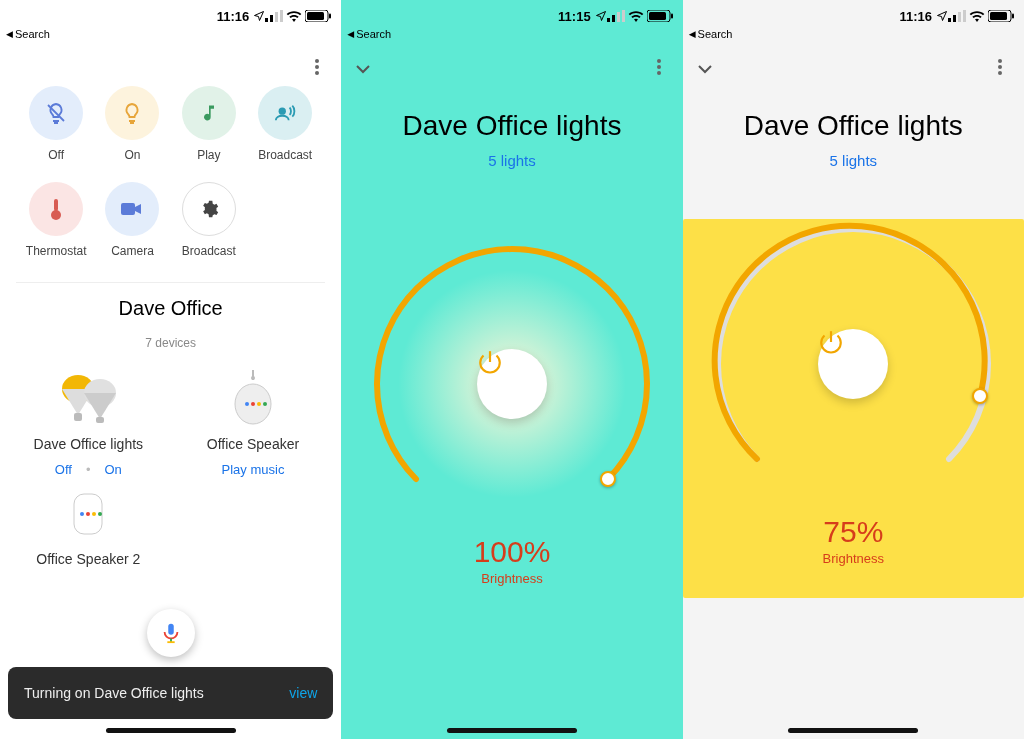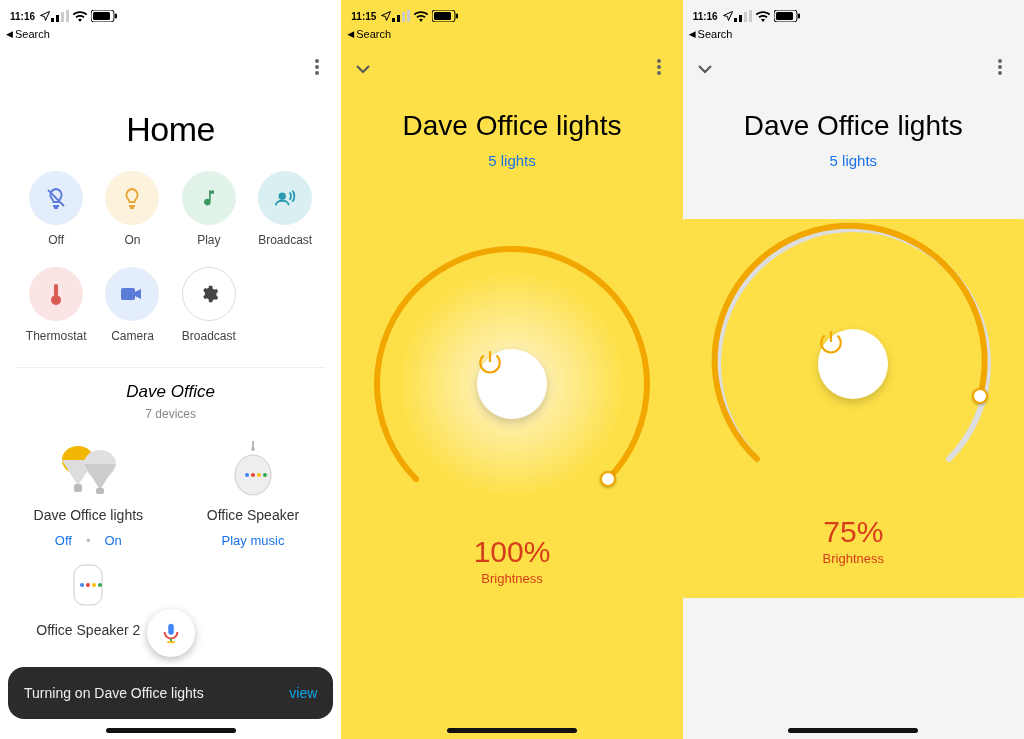--- a/index.html
+++ b/index.html
@@ -1,56 +1,56 @@
 <!DOCTYPE html>
 <html><head>
 <meta charset="utf-8">
 <style>
   * { box-sizing: border-box; margin: 0; padding: 0; }
   html, body { width: 1024px; height: 739px; font-family: -apple-system, Helvetica, Arial, sans-serif; }
   body { display: flex; background: #f5f5f5; }
 
   .pane { width: 341.33px; height: 739px; position: relative; overflow: hidden; }
   .pane-1 { background: #fff; }
-  .pane-2 { background: #fde047; }
+  .pane-2 { background: #5eead4; }
   .pane-3 { background: #f4f4f4; }
 
   
-  .statusbar { display:flex; justify-content:flex-start; align-items:center; padding:4px 10px 0 10px; height:28px; font-size:10px; font-weight:600; }
+  .statusbar { display:flex; justify-content:flex-end; align-items:center; padding:4px 10px 0 10px; height:28px; font-size:13px; font-weight:600; }
   .sb-left { display:flex; gap:4px; align-items:center; }
   .sb-right { display:flex; gap:3px; align-items:center; }
   .backsearch { font-size:11px; font-weight:400; padding-left:6px; display:flex; align-items:center; gap:2px; }
   .triangle-left { font-size:9px; }
 
   .topbar { display:flex; align-items:center; justify-content:space-between; padding:18px 14px 6px 14px; height:46px;}
   .overflow-dots { width:20px; text-align:center; font-size:18px; color:#555; letter-spacing:-1px; }
   .chevron { font-size:14px; color:#555; }
 
   .home-title { text-align:center; font-size:34px; font-weight:400; margin-top:24px; margin-bottom:22px; letter-spacing:-0.5px;}
 
   .quick-grid { display:grid; grid-template-columns: repeat(4,1fr); row-gap:20px; padding:0 18px;}
   .quick-item { display:flex; flex-direction:column; align-items:center; gap:8px; }
   .circle { width:54px; height:54px; border-radius:50%; display:flex; align-items:center; justify-content:center; font-size:20px; }
   .circle-border { border:1px solid #ddd; background:#fff; }
   .quick-label { font-size:12px; color:#444; }
 
   .divider { height:1px; background:#eee; margin:24px 16px 14px 16px;}
 
-  .room-title { text-align:center; font-size:17px; font-weight:500;font-style:italic;}
-  .room-sub   { text-align:center; font-size:12px; color:#888; margin-top:5px;}
+  .room-title { text-align:center; font-size:20px; font-weight:500;}
+  .room-sub   { text-align:center; font-size:12px; color:#888; margin-top:16px;}
 
   .device-row { display:flex; justify-content:space-around; padding:18px 6px 0 6px;}
   .device-card { width:150px; display:flex; flex-direction:column; align-items:center; gap:8px;}
   .device-icon-wrap { height:60px; display:flex; align-items:center; justify-content:center;}
   .device-name { font-size:14px; color:#333;}
   .device-actions { font-size:13px; color:#1a73e8; display:flex; gap:14px; align-items:center; margin-top:2px;}
   .dot-sep { color:#bbb;}
 
   .mic-fab { position:absolute; left:50%; transform:translateX(-50%); bottom:82px; width:48px; height:48px; border-radius:50%; background:#fff; box-shadow:0 3px 8px rgba(0,0,0,0.25); display:flex; align-items:center; justify-content:center;}
-  .toast { position:absolute; left:8px; right:8px; bottom:20px; height:52px; background:#2b2b2b; border-radius:16px; display:flex; align-items:center; justify-content:space-between; padding:0 16px; color:#eee; font-size:14px;}
+  .toast { position:absolute; left:8px; right:8px; bottom:20px; height:52px; background:#2b2b2b; border-radius:8px; display:flex; align-items:center; justify-content:space-between; padding:0 16px; color:#eee; font-size:14px;}
   .toast .view { color:#0ea5e9; }
 
   .home-indicator { position:absolute; left:50%; transform:translateX(-50%); bottom:6px; width:130px; height:5px; border-radius:3px; background:#111;}
 
   
   .light-title { text-align:center; font-size:28px; font-weight:400; margin-top:24px;}
   .light-sub { text-align:center; font-size:15px; color:#1a73e8; margin-top:10px;}
 
   .dial-wrap { position:relative; width:290px; height:290px; margin:70px auto 0 auto;}
   .dial-wrap svg { position:absolute; inset:0; }
@@ -105,21 +105,20 @@
     <span></span>
     <span class="overflow-dots">
       <svg width="4" height="16" viewBox="0 0 4 16" fill="#666">
           <circle cx="2" cy="2" r="2"></circle>
           <circle cx="2" cy="8" r="2"></circle>
           <circle cx="2" cy="14" r="2"></circle>
         </svg>
     </span>
   </div>
 
-  <div class="home-title">Home</div>
 
   <div class="quick-grid">
     <div class="quick-item">
       <div class="circle c-blue">
           <svg width="24" height="24" viewBox="0 0 24 24" fill="none" stroke="#5b7bd8" stroke-width="1.8">
             <path d="M9 20h6M10 22h4M12 3a6 6 0 0 0-4 10c1 1 1.5 2 1.5 3h5c0-1 .5-2 1.5-3a6 6 0 0 0-4-10z"></path>
             <line x1="4" y1="4" x2="20" y2="20"></line>
           </svg>
         </div>
       <div class="quick-label">Off</div>

